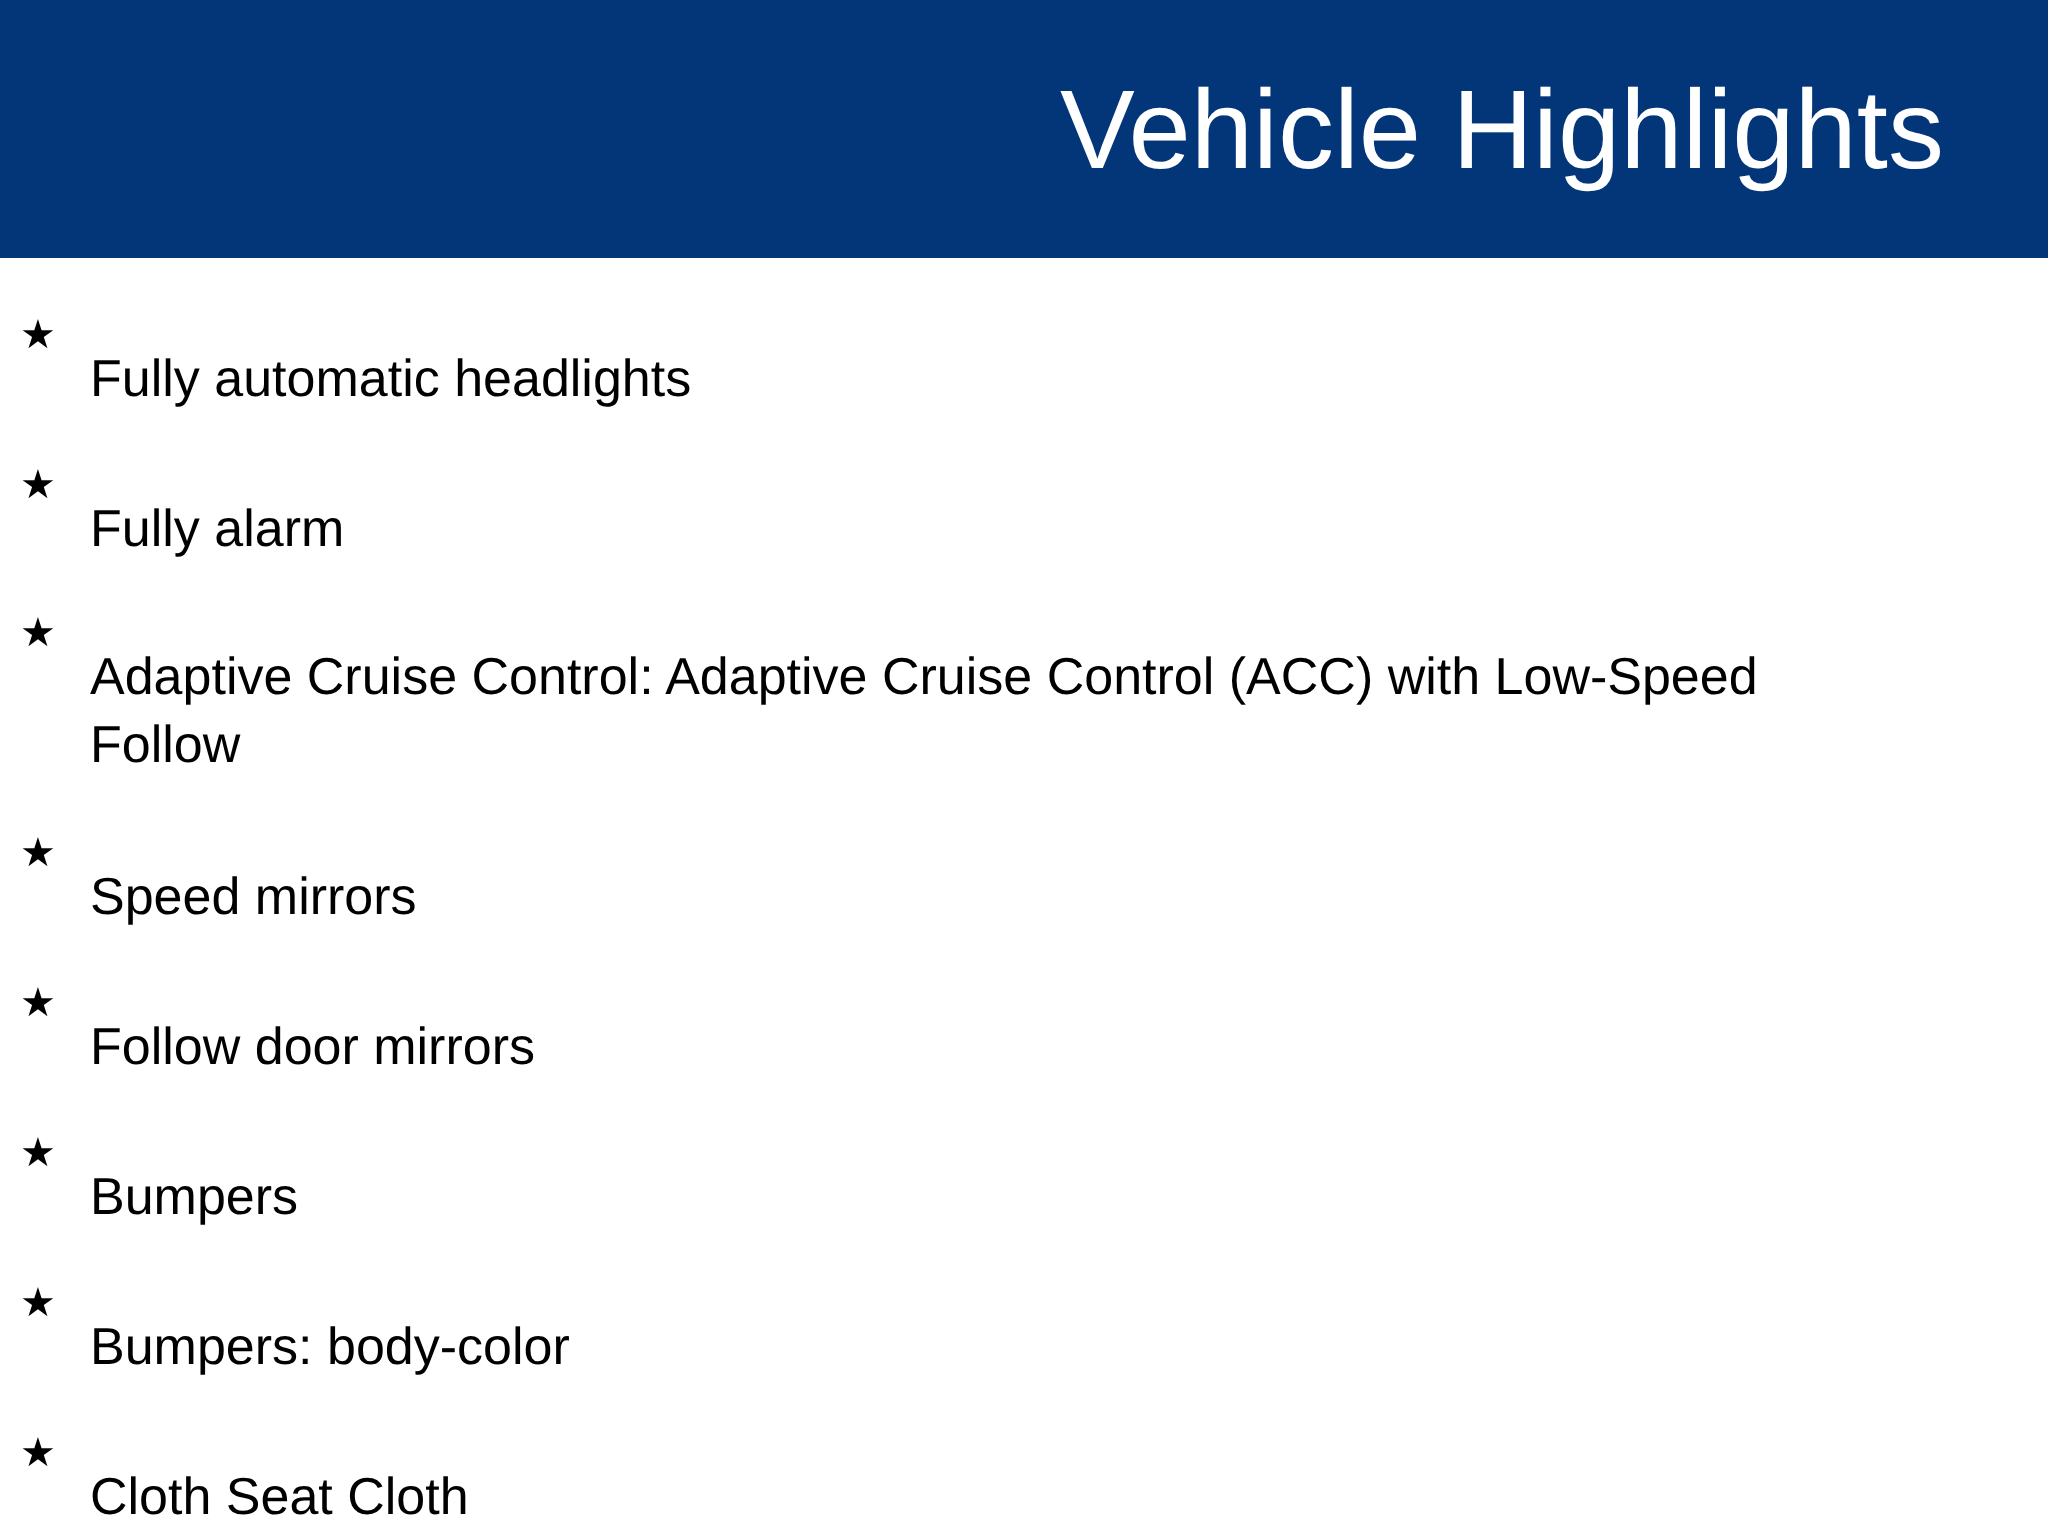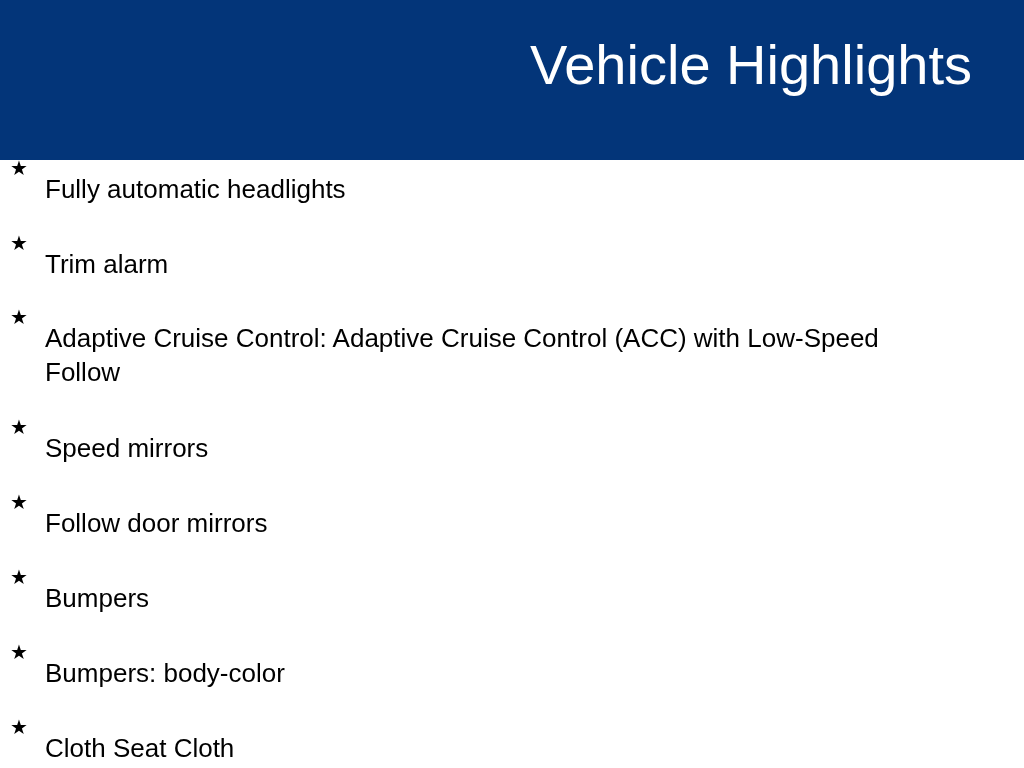--- a/index.html
+++ b/index.html
@@ -3,21 +3,21 @@
   <meta charset="utf-8">
   <style>
     html, body { margin: 0; padding: 0; }
     body {
       width: 1024px; height: 768px; overflow: hidden;
       background: #ffffff;
       font-family: "Liberation Sans", sans-serif;
       position: relative;
     }
     .header {
-      position: absolute; left: 0; top: 0; width: 1024px; height: 160px;
+      position: absolute; left: 0; top: 0; width: 1024px; height: 129px;
       background: #033579;
     }
     .title {
       position: absolute; right: 52px; top: 30px;
       color: #ffffff; font-size: 56px; line-height: 70px;
       white-space: nowrap;
     }
     .list {
       position: absolute; left: 0; top: 0; width: 1024px;
       margin: 0; padding: 0; list-style: none;
@@ -41,21 +41,21 @@
   <div class="title">Vehicle Highlights</div>
 </div>
 
 <ul class="list">
   <li class="item" style="top:153px;">
     <span class="star">★</span>
     <span class="text">Fully automatic headlights</span>
   </li>
   <li class="item" style="top:228px;">
     <span class="star">★</span>
-    <span class="text">Trim alarm</span>
+    <span class="text">Fully alarm</span>
   </li>
   <li class="item" style="top:302px;">
     <span class="star">★</span>
     <span class="text">Adaptive Cruise Control: Adaptive Cruise Control (ACC) with Low-Speed Follow</span>
   </li>
   <li class="item" style="top:412px;">
     <span class="star">★</span>
     <span class="text">Speed mirrors</span>
   </li>
   <li class="item" style="top:487px;">

